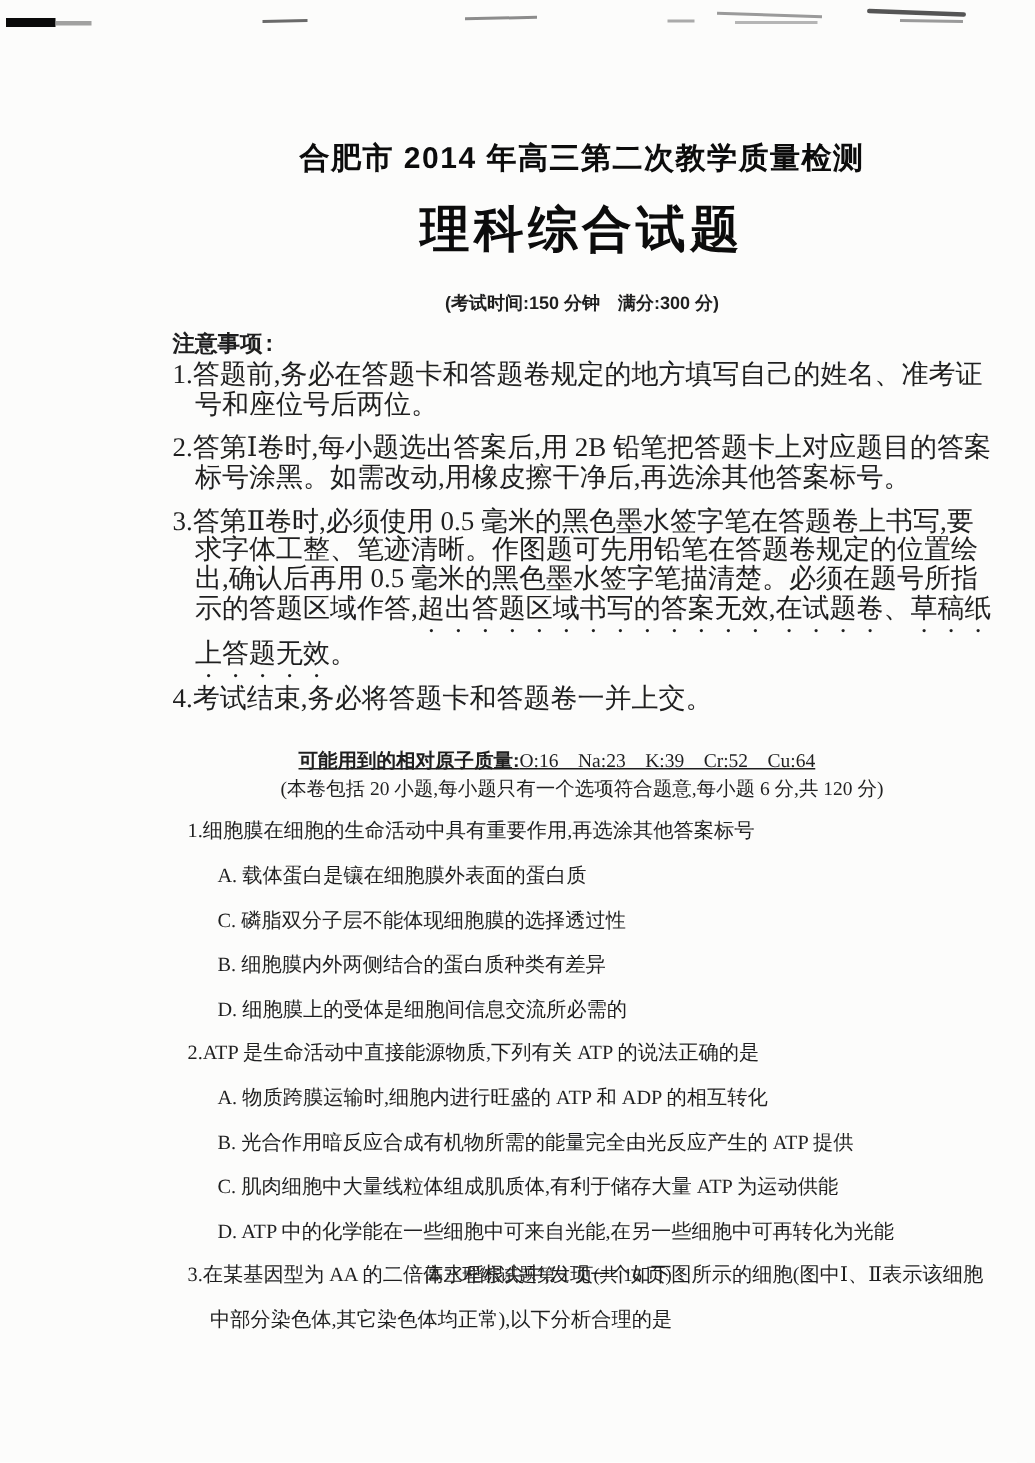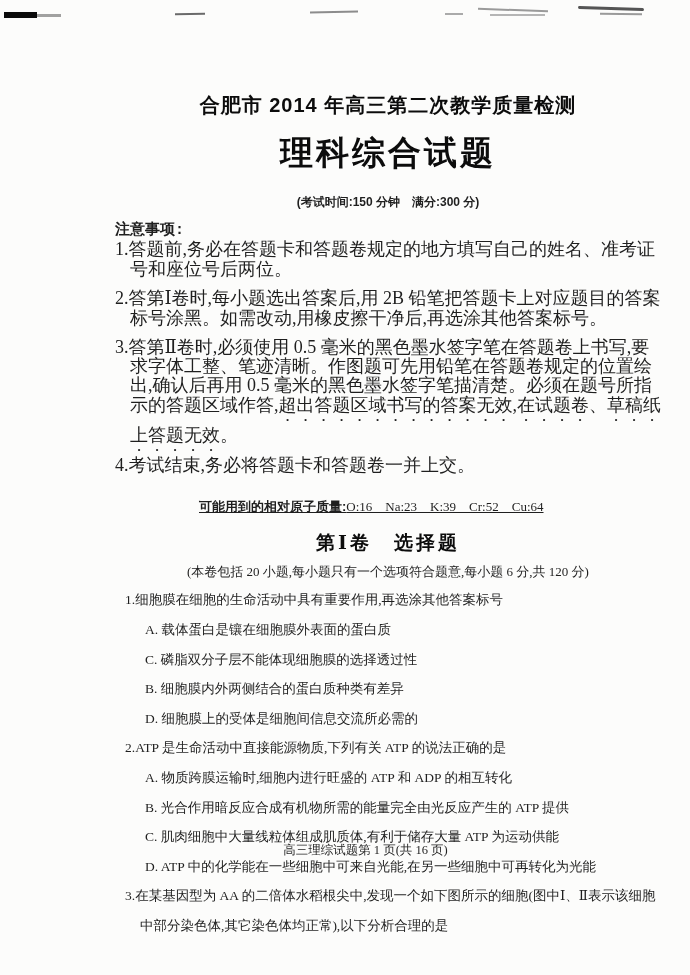--- a/index.html
+++ b/index.html
@@ -105,21 +105,20 @@
     <section class="notice">
       <p class="notice-heading">注意事项:</p>
       <p class="notice-item"><span>1.答题前,务必在答题卡和答题卷规定的地方填写自己的姓名、准考证号和座位号后两位。</span><span class="emph"></span></p>
       <p class="notice-item"><span>2.答第Ⅰ卷时,每小题选出答案后,用 2B 铅笔把答题卡上对应题目的答案标号涂黑。如需改动,用橡皮擦干净后,再选涂其他答案标号。</span><span class="emph"></span></p>
       <p class="notice-item"><span>3.答第Ⅱ卷时,必须使用 0.5 毫米的黑色墨水签字笔在答题卷上书写,要求字体工整、笔迹清晰。作图题可先用铅笔在答题卷规定的位置绘出,确认后再用 0.5 毫米的黑色墨水签字笔描清楚。必须在题号所指示的答题区域作答,</span><span class="emph">超出答题区域书写的答案无效,在试题卷、草稿纸上答题无效。</span></p>
       <p class="notice-item"><span>4.考试结束,务必将答题卡和答题卷一并上交。</span><span class="emph"></span></p>
     </section>
 
     <p class="atomic"><span class="atomic-label">可能用到的相对原子质量:</span><span>O:16　Na:23　K:39　Cr:52　Cu:64</span></p>
 
-    <h3 class="section-title">第Ⅰ卷　选择题</h3>
     <p class="section-note">(本卷包括 20 小题,每小题只有一个选项符合题意,每小题 6 分,共 120 分)</p>
 
     <div class="questions">
 
       <div class="question">
         <p class="q-stem"><span>1.</span><span>细胞膜在细胞的生命活动中具有重要作用,再选涂其他答案标号</span></p>
         <p class="q-option">A. 载体蛋白是镶在细胞膜外表面的蛋白质</p>
         <p class="q-option">C. 磷脂双分子层不能体现细胞膜的选择透过性</p>
         <p class="q-option">B. 细胞膜内外两侧结合的蛋白质种类有差异</p>
         <p class="q-option">D. 细胞膜上的受体是细胞间信息交流所必需的</p>

